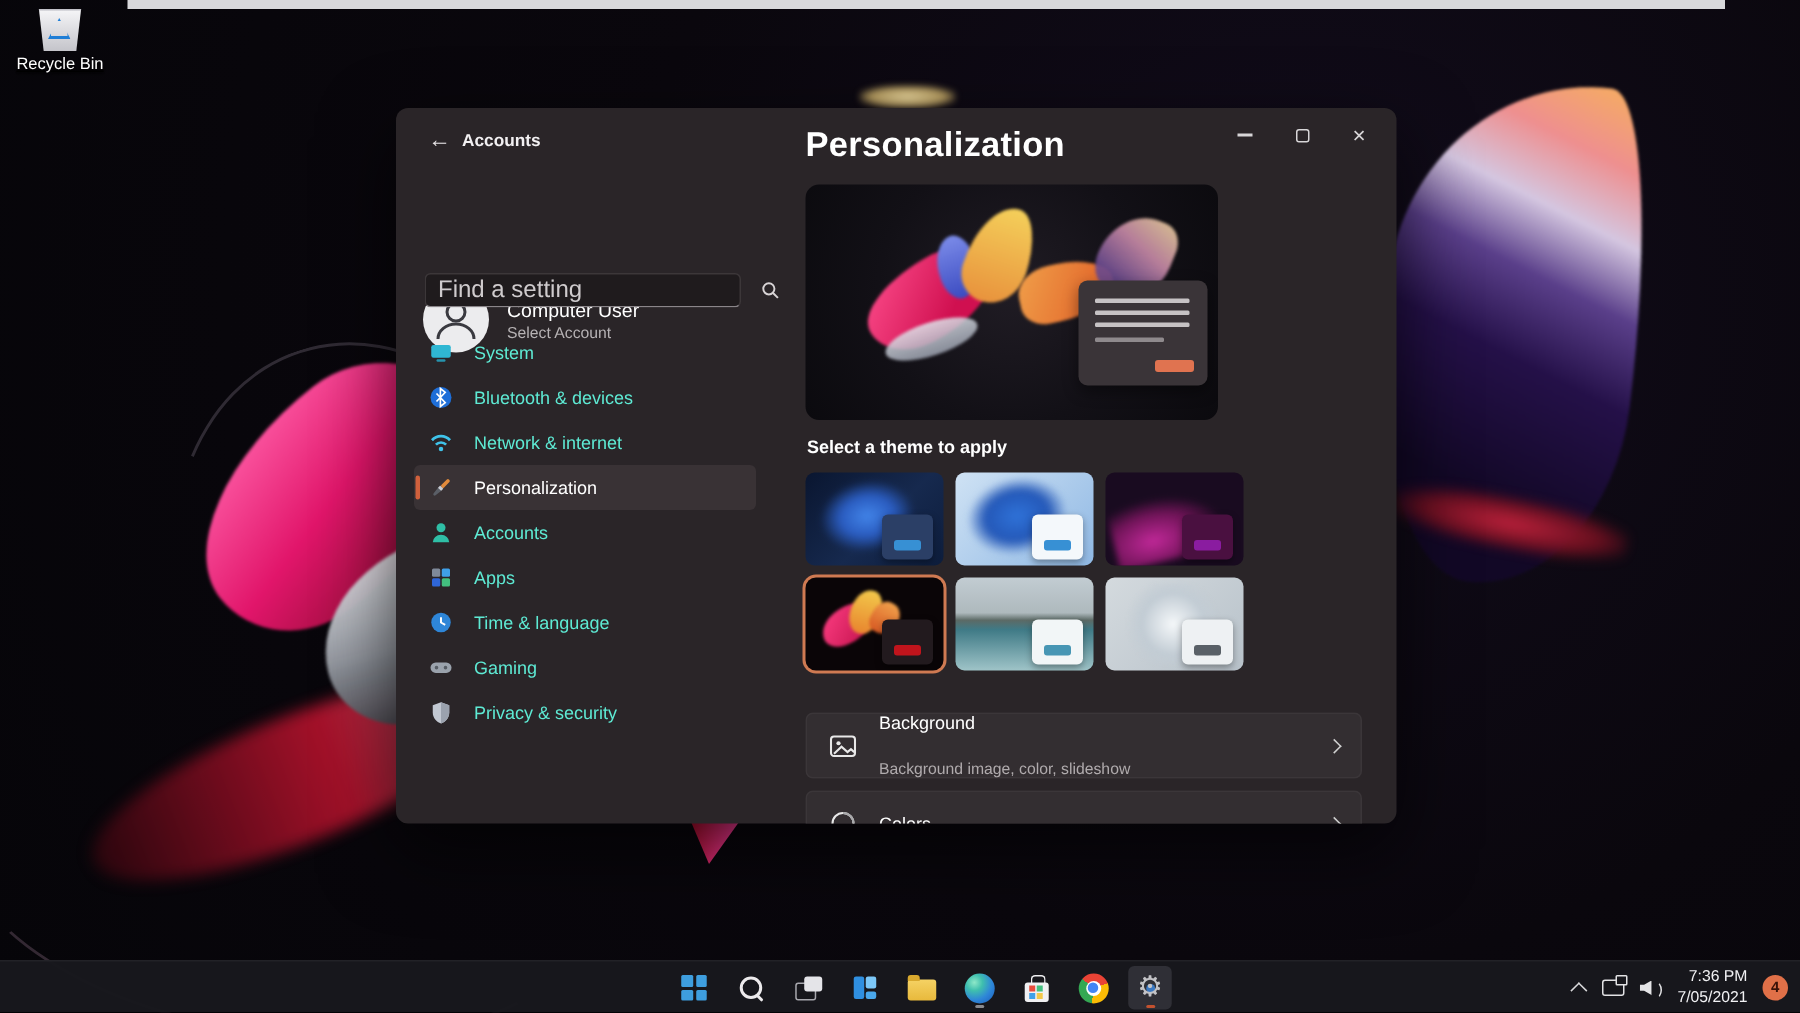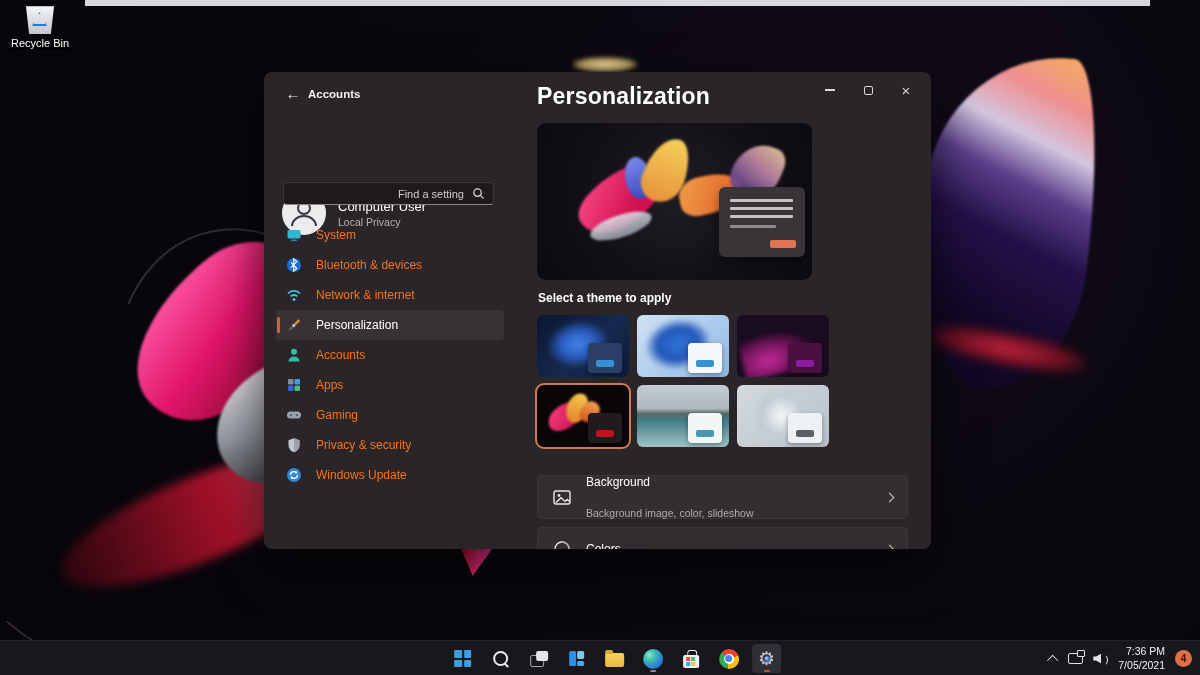--- a/index.html
+++ b/index.html
@@ -69,33 +69,33 @@
   .avatar { width:44px; height:44px; border-radius:50%; background:#ececee; display:flex; align-items:center; justify-content:center; }
   .profile-text { margin-left:12px; }
   .profile-name { font-size:13px; font-weight:normal; color:#fff; }
   .profile-sub { font-size:10.5px; color:#b6b2b4; margin-top:2px; }
 
   
   .searchbox { position:absolute; left:19px; top:110px; width:211px; height:23px;
     background:#1f1b1d; border:1px solid #3c3739; border-bottom-color:#8a8589; border-radius:4px;
     display:flex; align-items:center; }
   .searchbox input { flex:1; background:transparent; border:none; outline:none;
-    color:#e8e4e6; font-size:11px; padding:0 8px; font-family:"Liberation Sans",sans-serif;text-align:right; }
+    color:#e8e4e6; font-size:16px; padding:0 8px; font-family:"Liberation Sans",sans-serif; }
   .searchbox input::placeholder { color:#cfcbcd; }
   .search-glyph { margin-right:8px; display:flex; }
 
   
   .nav { position:absolute; left:12px; top:148px; width:228px; }
   .nav-item { position:relative; height:30px; display:flex; align-items:center; border-radius:4px;
     padding-left:10px; cursor:pointer; }
   .nav-item.sel { background:#393235; }
   .nav-item.sel::before { content:""; position:absolute; left:1px; top:7px; width:3px; height:16px;
     border-radius:2px; background:var(--accent); }
   .nicon { width:16px; height:16px; display:flex; align-items:center; justify-content:center; }
-  .nlabel { margin-left:14px; font-size:12px; color:#f97316; }
+  .nlabel { margin-left:14px; font-size:12px; color:#5eead4; }
   .nav-item.sel .nlabel { color:#ffffff; }
 
   
   .page-title { position:absolute; left:273px; top:11px; font-size:23px; font-weight:bold; color:#fff; letter-spacing:.2px; }
 
   .hero { position:absolute; left:273px; top:51px; width:275px; height:157px; border-radius:9px;
     background:radial-gradient(circle at 50% 45%, #201c24 0%, #121016 55%, #0b0a0e 100%); overflow:hidden; }
   .hp { position:absolute; filter:blur(1px); }
   .hp1 { left:38px; top:52px; width:85px; height:52px; transform:rotate(-28deg);
     background:linear-gradient(140deg,#ff4f8e,#d01050 70%); border-radius:70% 30% 60% 40%/50% 60% 40% 50%; }
@@ -273,21 +273,21 @@
 
     <div class="profile">
       <div class="avatar">
         <svg width="44" height="44" viewBox="0 0 44 44">
           <circle cx="22" cy="17" r="6" fill="none" stroke="#3a3a40" stroke-width="2"></circle>
           <path d="M10 35 a12 10 0 0 1 24 0" fill="none" stroke="#3a3a40" stroke-width="2"></path>
         </svg>
       </div>
       <div class="profile-text">
         <div class="profile-name">Computer User</div>
-        <div class="profile-sub">Local Privacy</div>
+        <div class="profile-sub">Select Account</div>
       </div>
     </div>
 
     <div class="searchbox">
       <input type="text" placeholder="Find a setting" style="">
       <span class="search-glyph">
         <svg width="13" height="13" viewBox="0 0 14 14">
             <circle cx="6" cy="6" r="4" fill="none" stroke="#d8d4d6" stroke-width="1.4"></circle>
             <line x1="9" y1="9" x2="12.5" y2="12.5" stroke="#d8d4d6" stroke-width="1.4"></line>
           </svg>
@@ -351,47 +351,44 @@
               <rect x="8.5" y="2" width="5.5" height="5.5" rx="1" fill="#3fa0e8"></rect>
               <rect x="2" y="8.5" width="5.5" height="5.5" rx="1" fill="#2f66d8"></rect>
               <rect x="8.5" y="8.5" width="5.5" height="5.5" rx="1" fill="#43bf7f"></rect>
             </svg>
           </span>
         <span class="nlabel">Apps</span>
       </div>
       <div class="nav-item">
         <span class="nicon">
             <svg width="16" height="16" viewBox="0 0 16 16">
+              <circle cx="8" cy="8" r="6.5" fill="#2e86d8"></circle>
+              <path d="M8 4.5 V8 L10.8 9.6" fill="none" stroke="#fff" stroke-width="1.3"></path>
+            </svg>
+          </span>
+        <span class="nlabel">Time &amp; language</span>
+      </div>
+      <div class="nav-item">
+        <span class="nicon">
+            <svg width="16" height="16" viewBox="0 0 16 16">
               <rect x="1" y="4.6" width="14" height="7" rx="3.5" fill="#9aa2ac"></rect>
               <circle cx="5" cy="8.1" r="1.2" fill="#565c64"></circle>
               <circle cx="11" cy="8.1" r="1.2" fill="#565c64"></circle>
             </svg>
           </span>
         <span class="nlabel">Gaming</span>
       </div>
       <div class="nav-item">
         <span class="nicon">
             <svg width="16" height="16" viewBox="0 0 16 16">
               <path d="M8 1.2 L13.5 3.2 V7.8 C13.5 11.8 11 14.3 8 15.3 C5 14.3 2.5 11.8 2.5 7.8 V3.2 Z" fill="#c2c8d2"></path>
               <path d="M8 1.2 L13.5 3.2 V7.8 C13.5 11.8 11 14.3 8 15.3 Z" fill="#9ba2ae"></path>
             </svg>
           </span>
         <span class="nlabel">Privacy &amp; security</span>
-      </div>
-      <div class="nav-item">
-        <span class="nicon">
-            <svg width="16" height="16" viewBox="0 0 16 16">
-              <circle cx="8" cy="8" r="7" fill="#2e86d8"></circle>
-              <path d="M4.4 8 A3.6 3.6 0 0 1 11 6.2" fill="none" stroke="#fff" stroke-width="1.3"></path>
-              <path d="M11.6 8 A3.6 3.6 0 0 1 5 9.8" fill="none" stroke="#fff" stroke-width="1.3"></path>
-              <path d="M10.2 3.6 L11.4 6.4 L8.6 6.2 Z" fill="#fff"></path>
-              <path d="M5.8 12.4 L4.6 9.6 L7.4 9.8 Z" fill="#fff"></path>
-            </svg>
-          </span>
-        <span class="nlabel">Windows Update</span>
       </div>
     </div>
 
     <div class="page-title">Personalization</div>
 
     <div class="hero">
       <div class="hp hp1"></div>
       <div class="hp hp4"></div>
       <div class="hp hp2"></div>
       <div class="hp hp3"></div>

